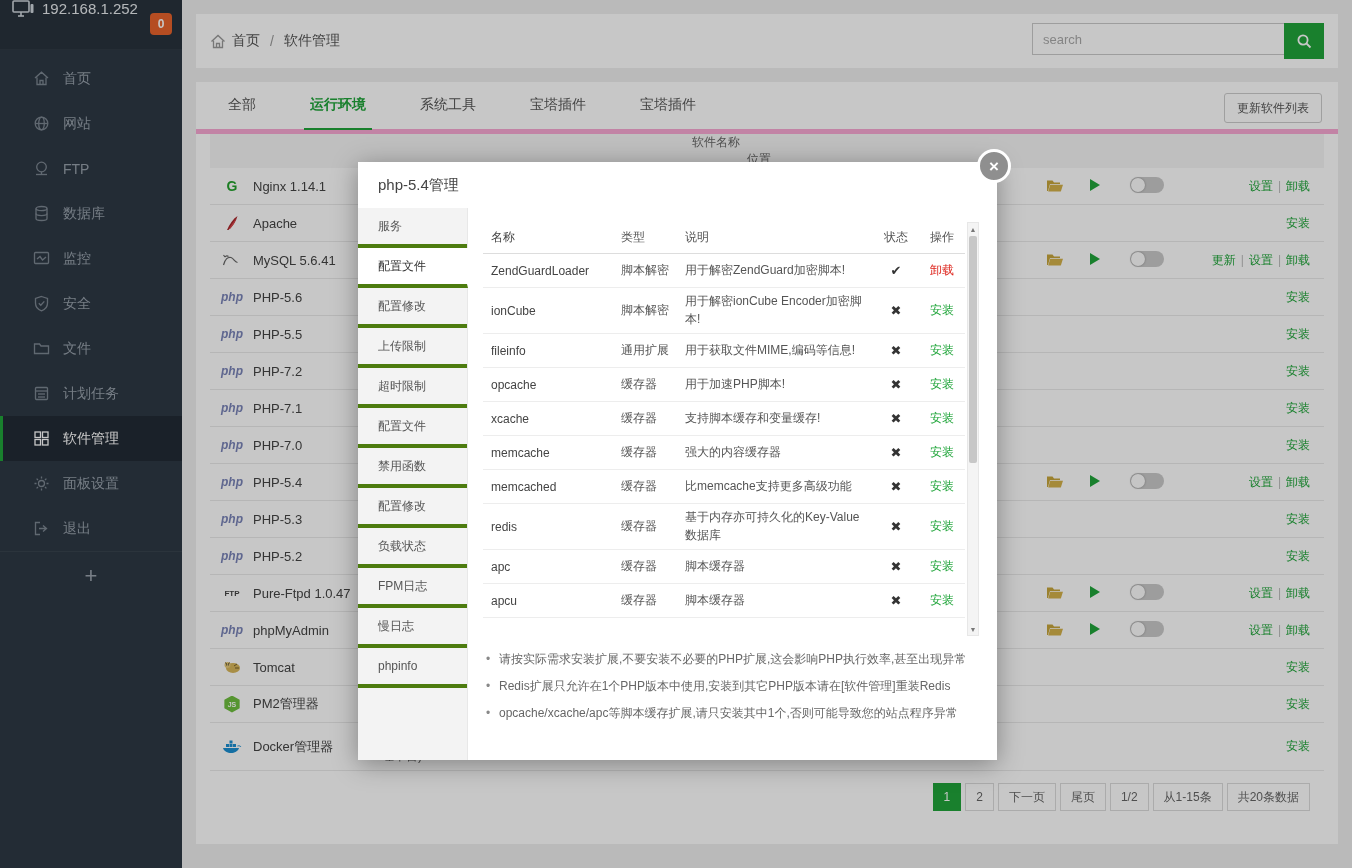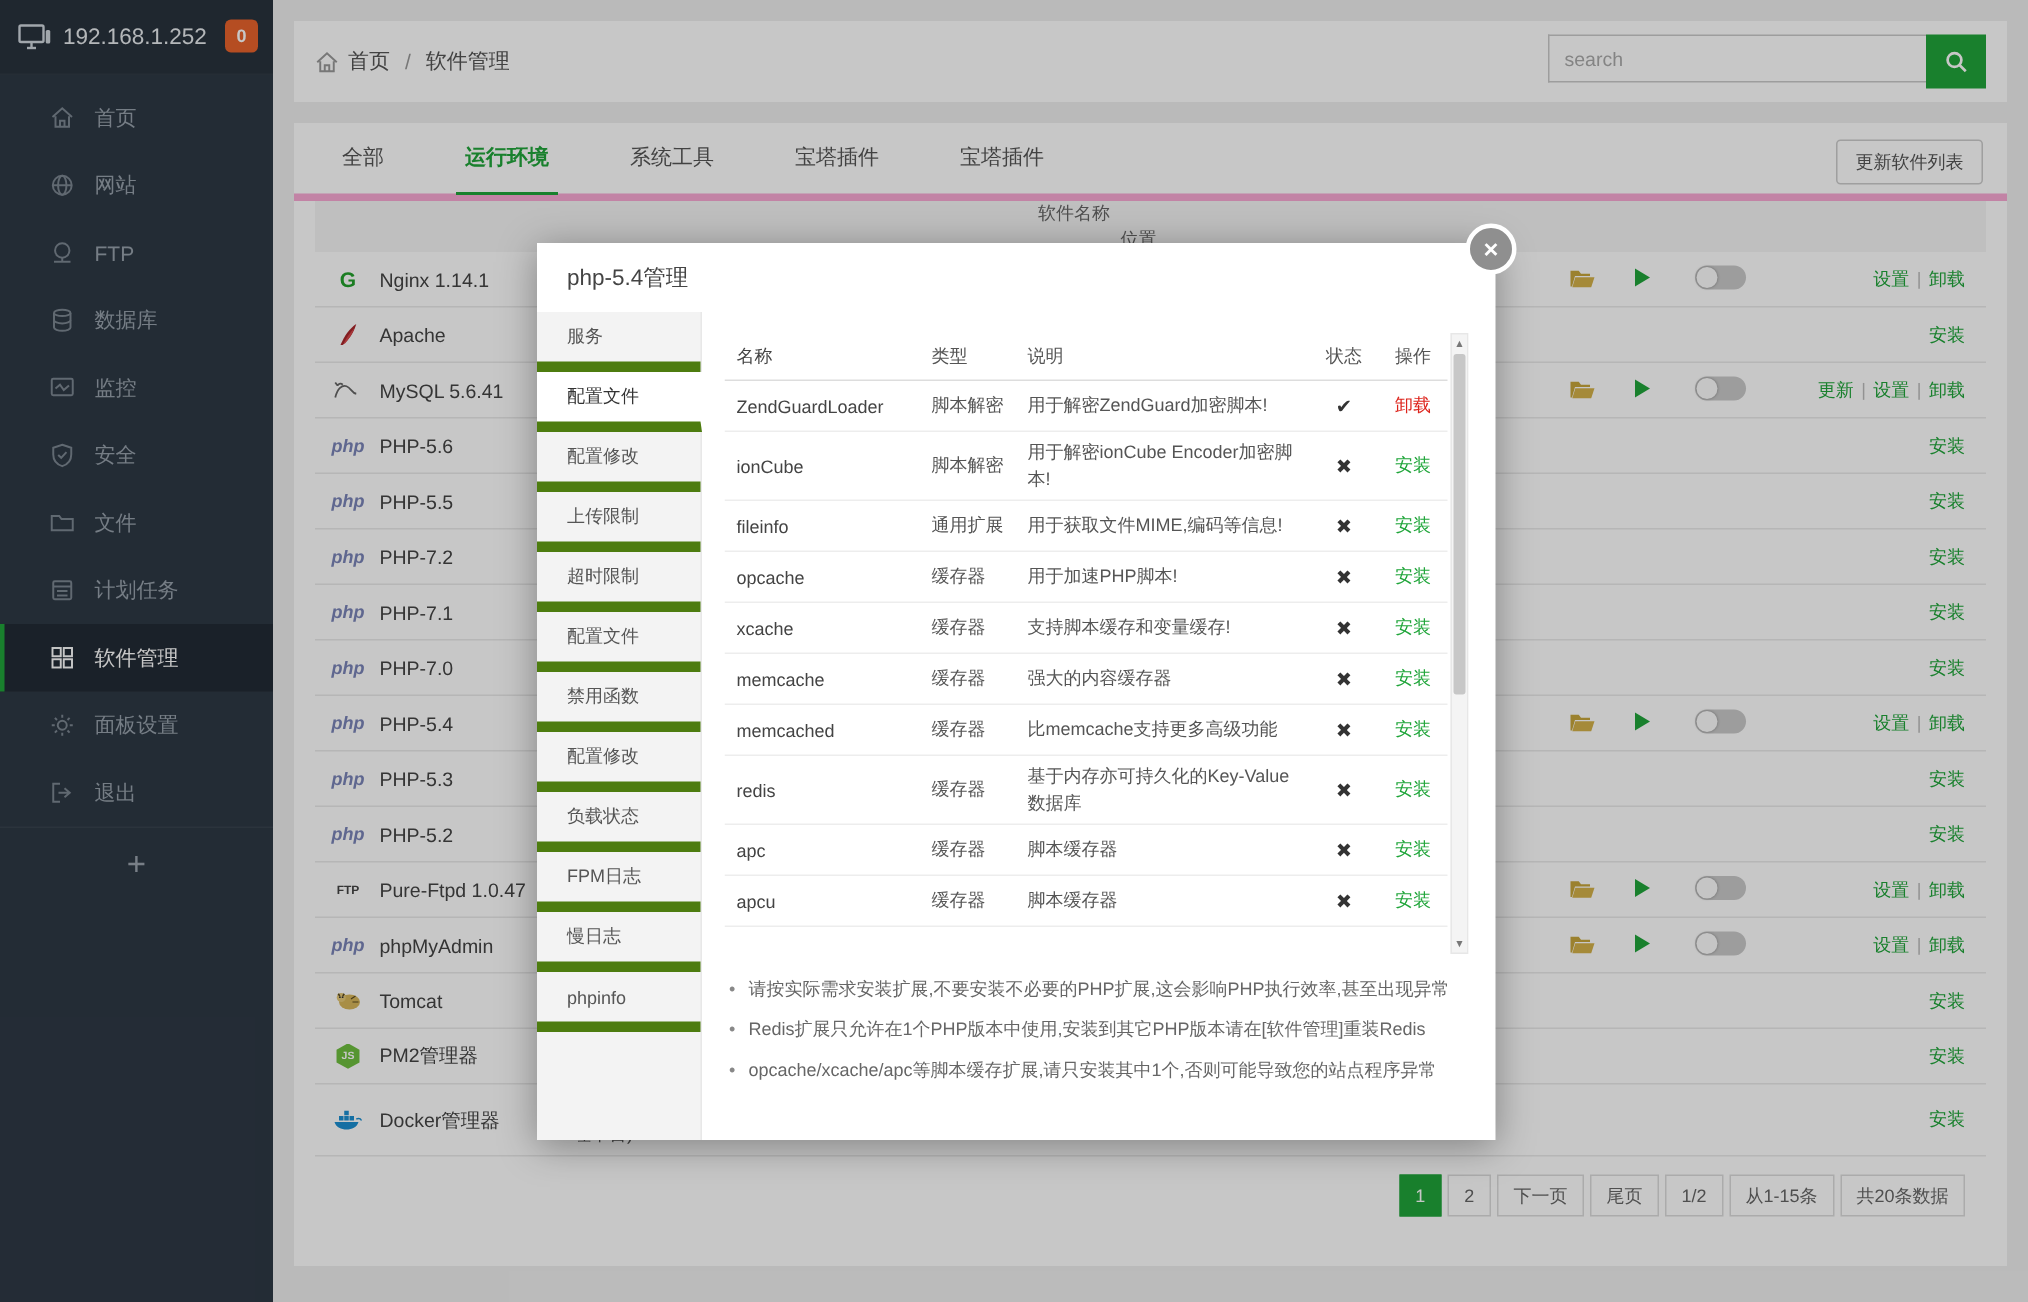--- a/index.html
+++ b/index.html
@@ -2,21 +2,21 @@
 <html><head>
 <meta charset="utf-8">
 <style>
   * { margin:0; padding:0; box-sizing:border-box; }
   html,body { width:1352px; height:868px; }
   body { font-family:"Liberation Sans","DejaVu Sans",sans-serif; background:#efefef; overflow:hidden; }
   .app { position:relative; width:1352px; height:868px; background:#efefef; }
 
   
   .sidebar { position:absolute; left:0; top:0; width:182px; height:868px; background:#2e3945; z-index:10; }
-  .sb-head { height:50px; background:#28323d; display:flex; align-items:center; padding:0 12px; position:relative; border-bottom:1px solid rgba(255,255,255,0.04); }
+  .sb-head { height:50px; background:#28323d; display:flex; padding:0 12px; position:relative; border-bottom:1px solid rgba(255,255,255,0.04); }
   .sb-head .ip { color:#e7ebee; font-size:15px; margin-left:8px; }
   .sb-badge { position:absolute; right:10px; top:13px; min-width:22px; height:22px; background:#e8632c; color:#fff; font-size:12px; font-weight:bold; border-radius:4px; display:flex; align-items:center; justify-content:center; padding:0 4px; }
   .menu { padding-top:6px; }
   .m-item { height:45px; display:flex; align-items:center; padding-left:30px; color:#97a1ab; font-size:14px; cursor:pointer; border-left:3px solid transparent; }
   .m-item .mi { width:17px; height:17px; margin-right:13px; display:flex; align-items:center; justify-content:center; opacity:.75; }
   .m-item.active { background:#222b35; color:#fff; border-left-color:#20a53a; }
   .m-item.active .mi { opacity:1; }
   .sb-add { height:48px; display:flex; align-items:center; justify-content:center; color:#9aa3ad; font-size:22px; cursor:pointer; border-top:1px solid rgba(255,255,255,0.05); }
   svg.ic { width:17px; height:17px; stroke:#97a1ab; fill:none; stroke-width:1.3; }
   .m-item.active svg.ic { stroke:#fff; }
@@ -71,21 +71,21 @@
   .pg.active { background:#20a53a; border-color:#20a53a; color:#fff; cursor:default; }
   .pg.info { cursor:default; }
 
   
   .overlay { position:absolute; inset:0; background:rgba(0,0,0,0.22); z-index:50; }
   .modal { position:absolute; left:358px; top:162px; width:639px; height:598px; background:#fff; z-index:100; box-shadow:0 4px 24px rgba(0,0,0,.35); }
   .modal-close { position:absolute; right:-14px; top:-13px; width:34px; height:34px; border-radius:50%; background:#8f8f8f; border:3px solid #fff; color:#fff; font-size:17px; font-weight:bold; display:flex; align-items:center; justify-content:center; cursor:pointer; z-index:101; line-height:1; }
   .modal-title { height:46px; display:flex; align-items:center; padding-left:20px; font-size:15px; color:#444; }
   .modal-body { display:flex; height:552px; }
   .mmenu { width:110px; background:#f3f3f3; border-right:1px solid #e8e8e8; }
-  .mm-item { height:40px; display:flex; align-items:center; padding-left:20px; font-size:12px; color:#555; border-bottom:7px solid #4d7c0f; cursor:pointer; }
+  .mm-item { height:40px; display:flex; align-items:center; padding-left:20px; font-size:12px; color:#555; border-bottom:4px solid #4d7c0f; cursor:pointer; }
   .mm-item.active { background:#fff; color:#333; border-right:1px solid #fff; margin-right:-1px; }
   .mcontent { flex:1; padding:14px 18px 0 15px; }
   .extwrap { position:relative; height:414px; padding-right:14px; overflow:hidden; }
   .exttbl { width:100%; }
   .ehead, .erow { display:flex; align-items:center; }
   .ehead { height:32px; border-bottom:1px solid #ddd; font-size:12px; color:#555; }
   .erow { min-height:34px; border-bottom:1px solid #ededed; font-size:12px; color:#555; padding:4px 0; }
   .erow.tall { min-height:46px; }
   .ec { padding-left:8px; }
   .ec.n { width:130px; color:#444; }

